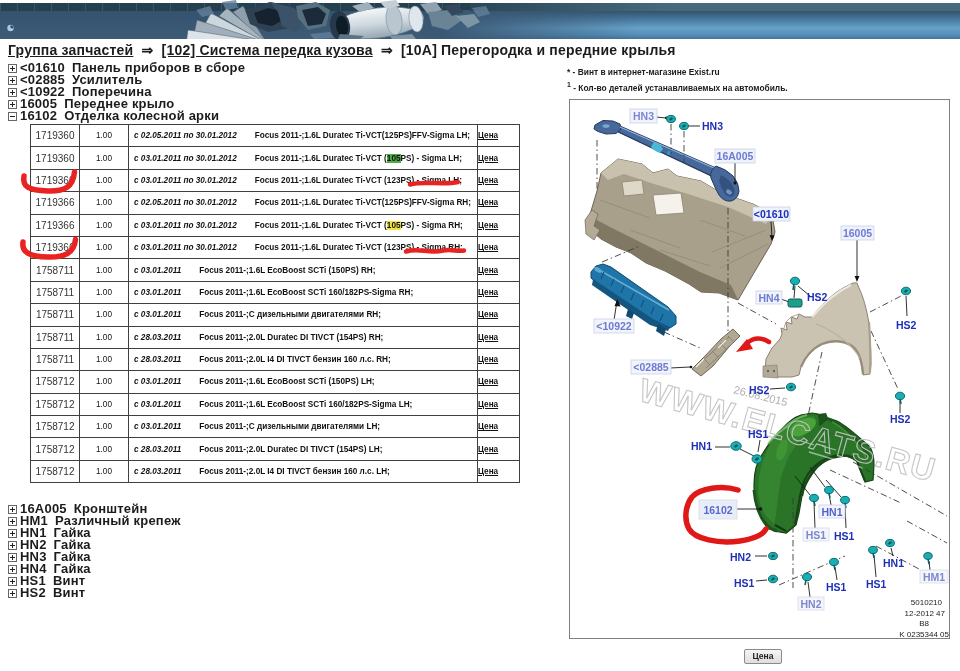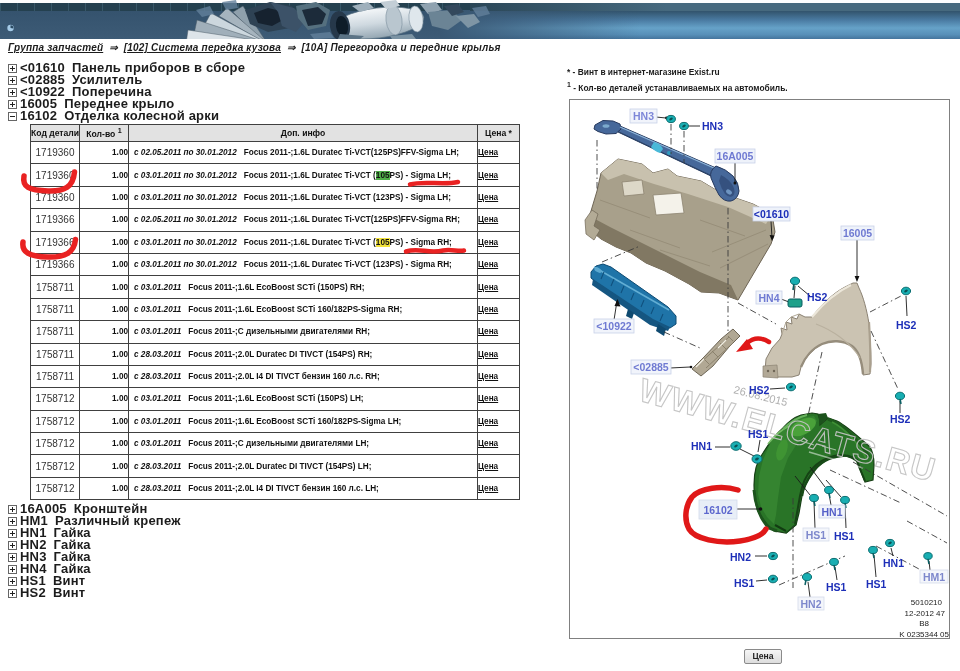--- a/index.html
+++ b/index.html
@@ -1,35 +1,35 @@
 <!DOCTYPE html>
 <html><head>
 <meta charset="utf-8">
 <style>
 html,body{margin:0;padding:0;}
 body{width:960px;height:671px;position:relative;background:#fff;font-family:"Liberation Sans",sans-serif;overflow:hidden;}
 #banner{position:absolute;left:0;top:0;width:960px;height:39px;background:linear-gradient(180deg,#2d4a62 0%,#35536e 30%,#3d5b76 100%);}
 #banner .topstrip{position:absolute;left:0;top:0;width:960px;height:3px;background:#fdfdfd;}
 #banner .grid{position:absolute;left:0;top:3px;width:960px;height:8px;background:#24404f;background-image:repeating-linear-gradient(90deg,rgba(90,130,150,.35) 0 1px,transparent 1px 17px);}
-#crumb{position:absolute;left:8px;top:42px;font-size:10px;font-weight:bold;color:#1c1c1c;letter-spacing:.2px;font-style:italic;}
+#crumb{position:absolute;left:8px;top:42px;font-size:14px;font-weight:bold;color:#1c1c1c;letter-spacing:.2px;}
 #crumb a{color:#1c1c1c;text-decoration:underline;}
 .tree{position:absolute;left:8px;font-size:13px;font-weight:bold;color:#1c1c1c;letter-spacing:.2px;}
 .tree .row{height:12px;line-height:12px;white-space:nowrap;}
 .tico{display:inline-block;width:7px;height:7px;border:1px solid #666;background:#fff;position:relative;vertical-align:-1px;margin-right:3px;}
 .tico i{position:absolute;left:1px;top:3px;width:5px;height:1px;background:#222;}
 .tico b{position:absolute;left:3px;top:1px;width:1px;height:5px;background:#222;}
 .tcode{margin-right:7px;}
 #ptable{position:absolute;left:30px;top:124px;border-collapse:collapse;table-layout:fixed;width:489px;}
 #ptable td,#ptable th{border:1px solid #404040;padding:0;overflow:hidden;white-space:nowrap;}
 #ptable th{background:#e2e2e2;height:16px;font-size:8.6px;color:#111;}
 #ptable td{height:21.4px;font-size:8.2px;color:#111;background:#fff;}
 #ptable td.code{text-align:center;font-weight:normal;font-size:10px;color:#333;margin-top:44px;}
-#ptable td.qty{text-align:right;font-weight:bold;}
+#ptable td.qty{text-align:center;font-weight:normal;}
 #ptable td.info{font-weight:bold;padding-left:5px;}
-#ptable td.info i{margin-right:7px;}
+#ptable td.info i{margin-right:18px;}
 #ptable td.price{text-align:left;font-weight:bold;}
 #ptable td.price span{text-decoration:underline;}
 .hlg{background:#4fae49;}
 .hly{background:#f2e23c;}
 #notes{position:absolute;left:567px;top:67px;font-size:8.4px;font-weight:bold;color:#1c1c1c;}
 #notes div{margin-bottom:4px;}
 #dbox{position:absolute;left:569px;top:99px;width:379px;height:538px;border:1px solid #808080;background:#fff;}
 #backbtn{position:absolute;left:744px;top:649px;width:36px;height:13px;background:linear-gradient(180deg,#f6f6f6,#dddddd);border:1px solid #8a8a8a;border-radius:2px;font-size:8.6px;font-weight:bold;color:#222;text-align:center;line-height:12px;}
 </style>
 </head>
@@ -112,26 +112,20 @@
 <div class="row"><span class="tico"><i></i></span><span class="tcode">16102</span>Отделка колесной арки</div>
 </div>
 <table id="ptable">
 <colgroup>
       <col style="width:49px">
       <col style="width:49px">
       <col style="width:349px">
       <col style="width:42px">
     </colgroup>
 <tbody>
-      <tr>
-        <th>Код детали</th>
-        <th>Кол-во <sup>1</sup></th>
-        <th>Доп. инфо</th>
-        <th>Цена *</th>
-      </tr>
 <tr>
         <td class="code">1719360</td>
         <td class="qty">1.00</td>
         <td class="info"><i>с 02.05.2011 по 30.01.2012</i>Focus 2011-;1.6L Duratec Ti-VCT(125PS)FFV-Sigma LH;</td>
         <td class="price"><span>Цена</span></td>
       </tr>
 <tr>
         <td class="code">1719360</td>
         <td class="qty">1.00</td>
         <td class="info"><i>с 03.01.2011 по 30.01.2012</i>Focus 2011-;1.6L Duratec Ti-VCT (<span class="hlg">105</span>PS) - Sigma LH;</td>

